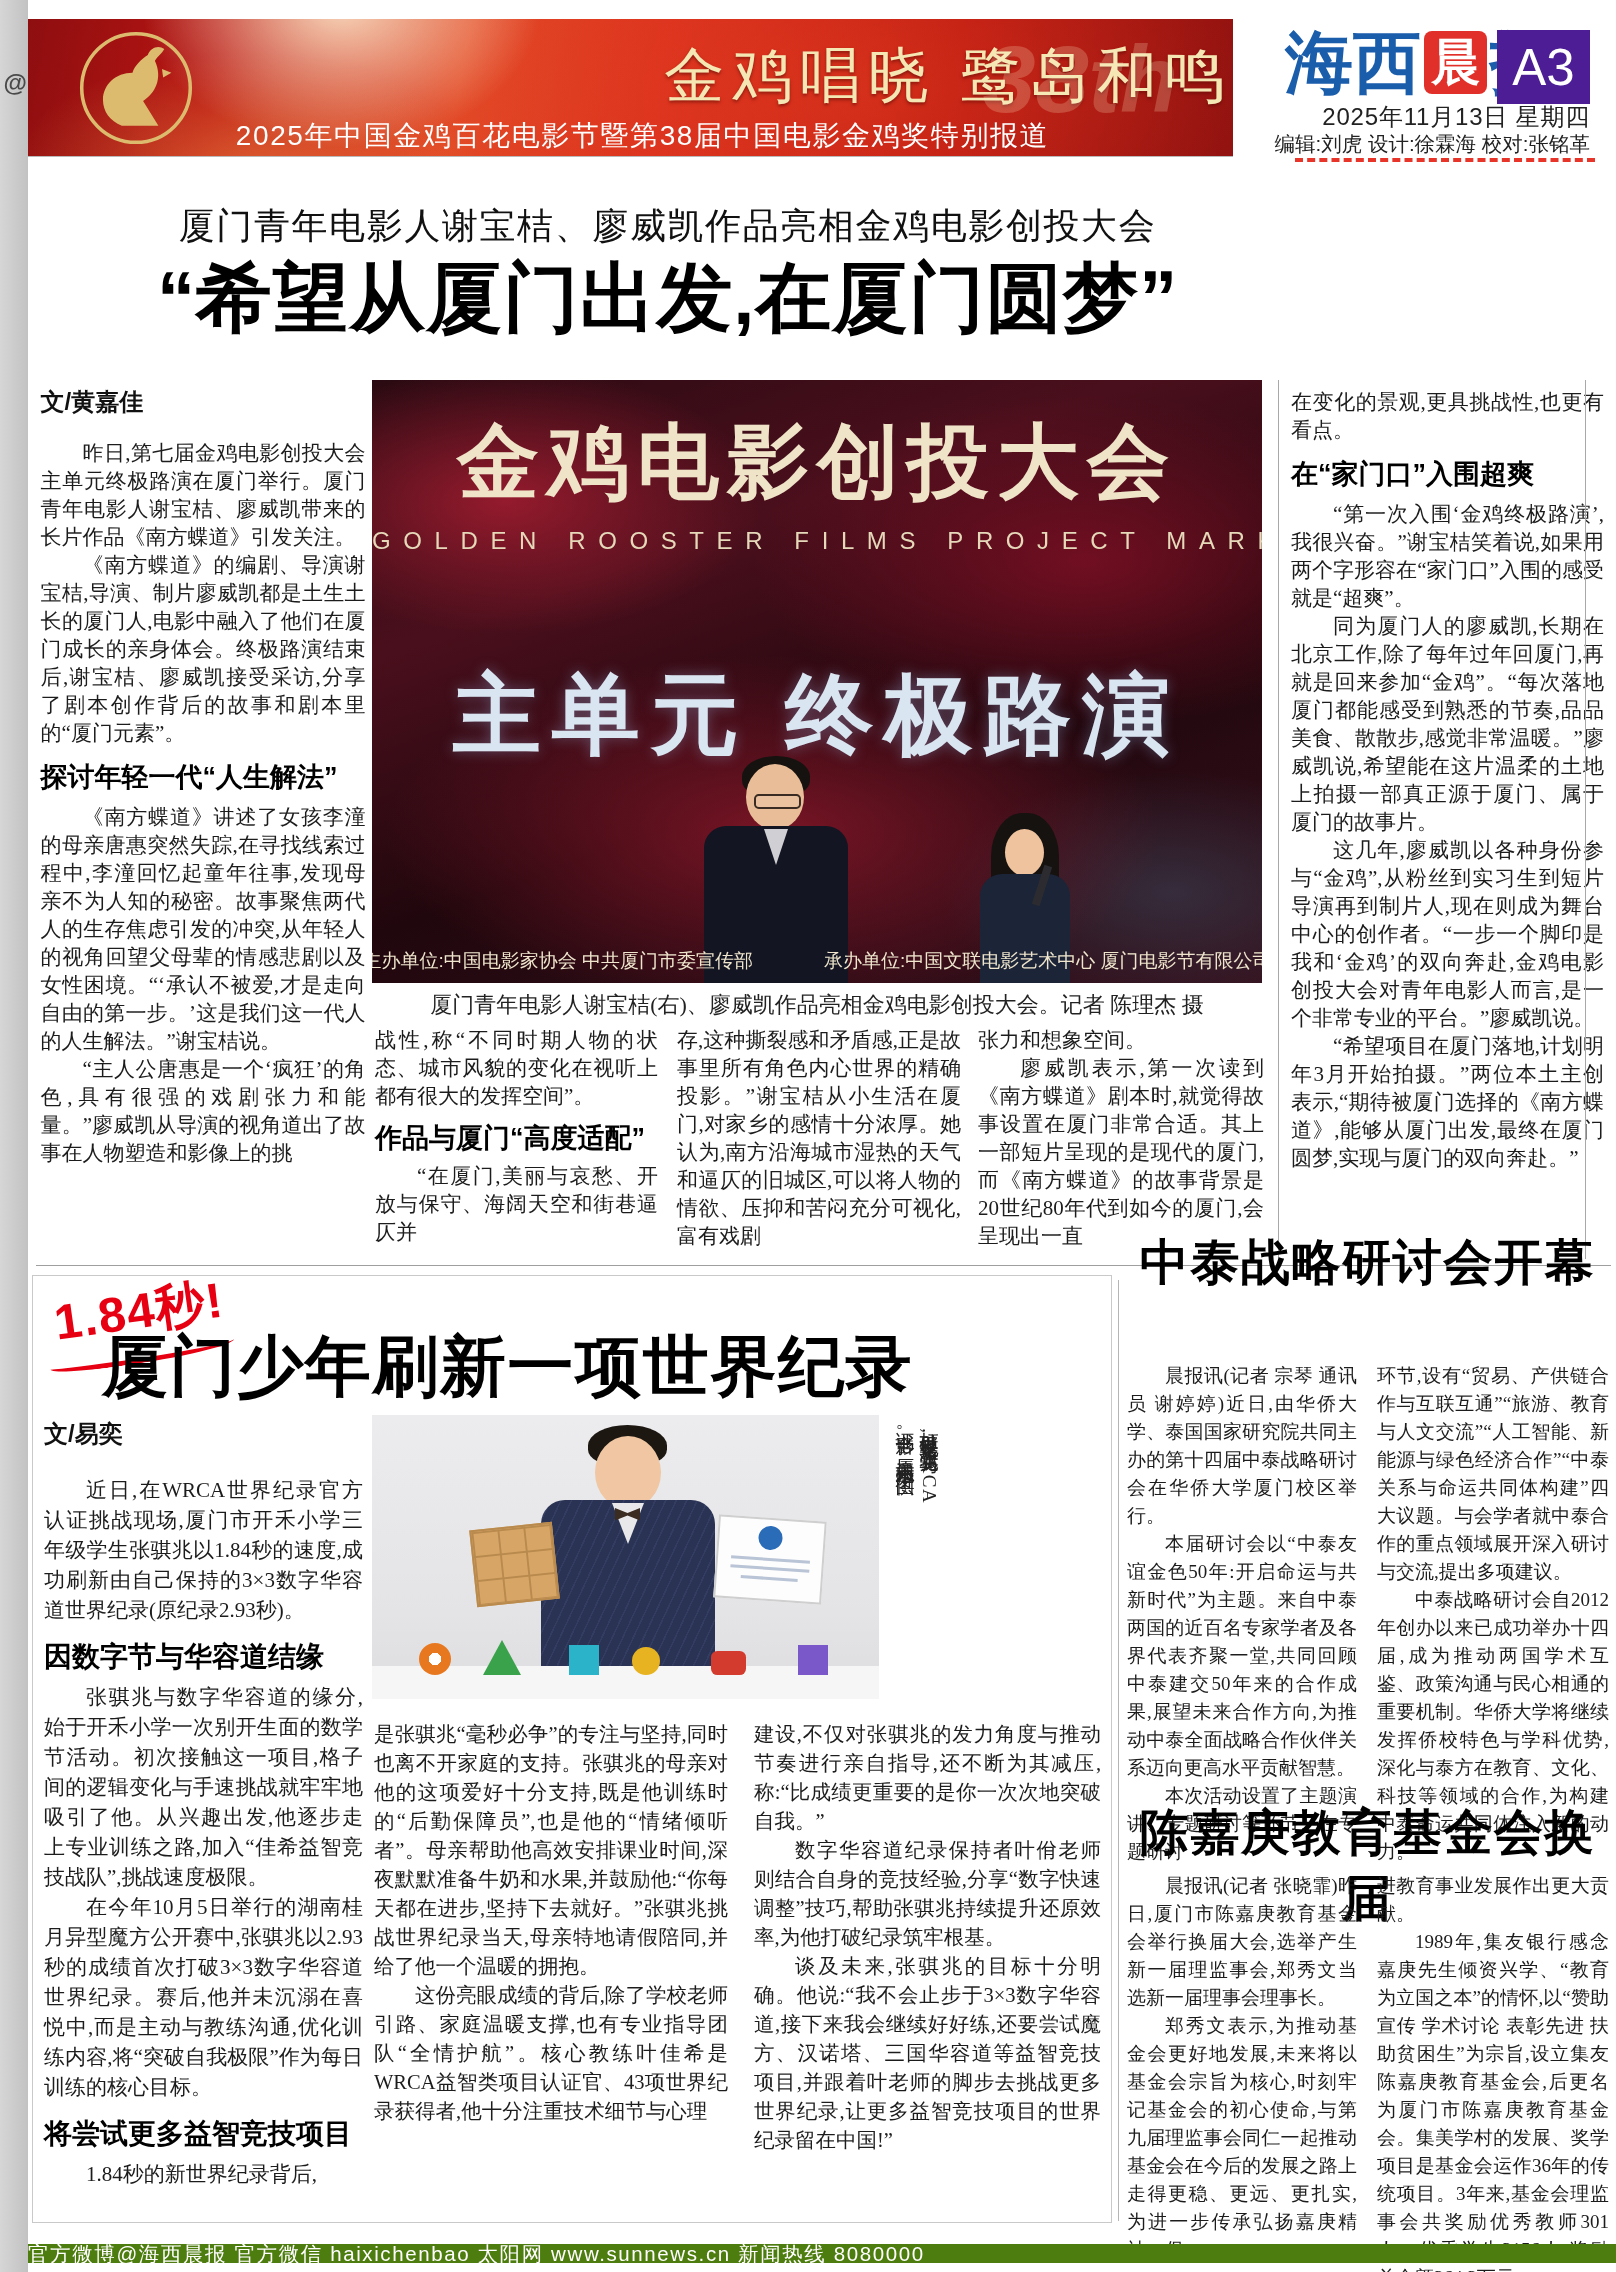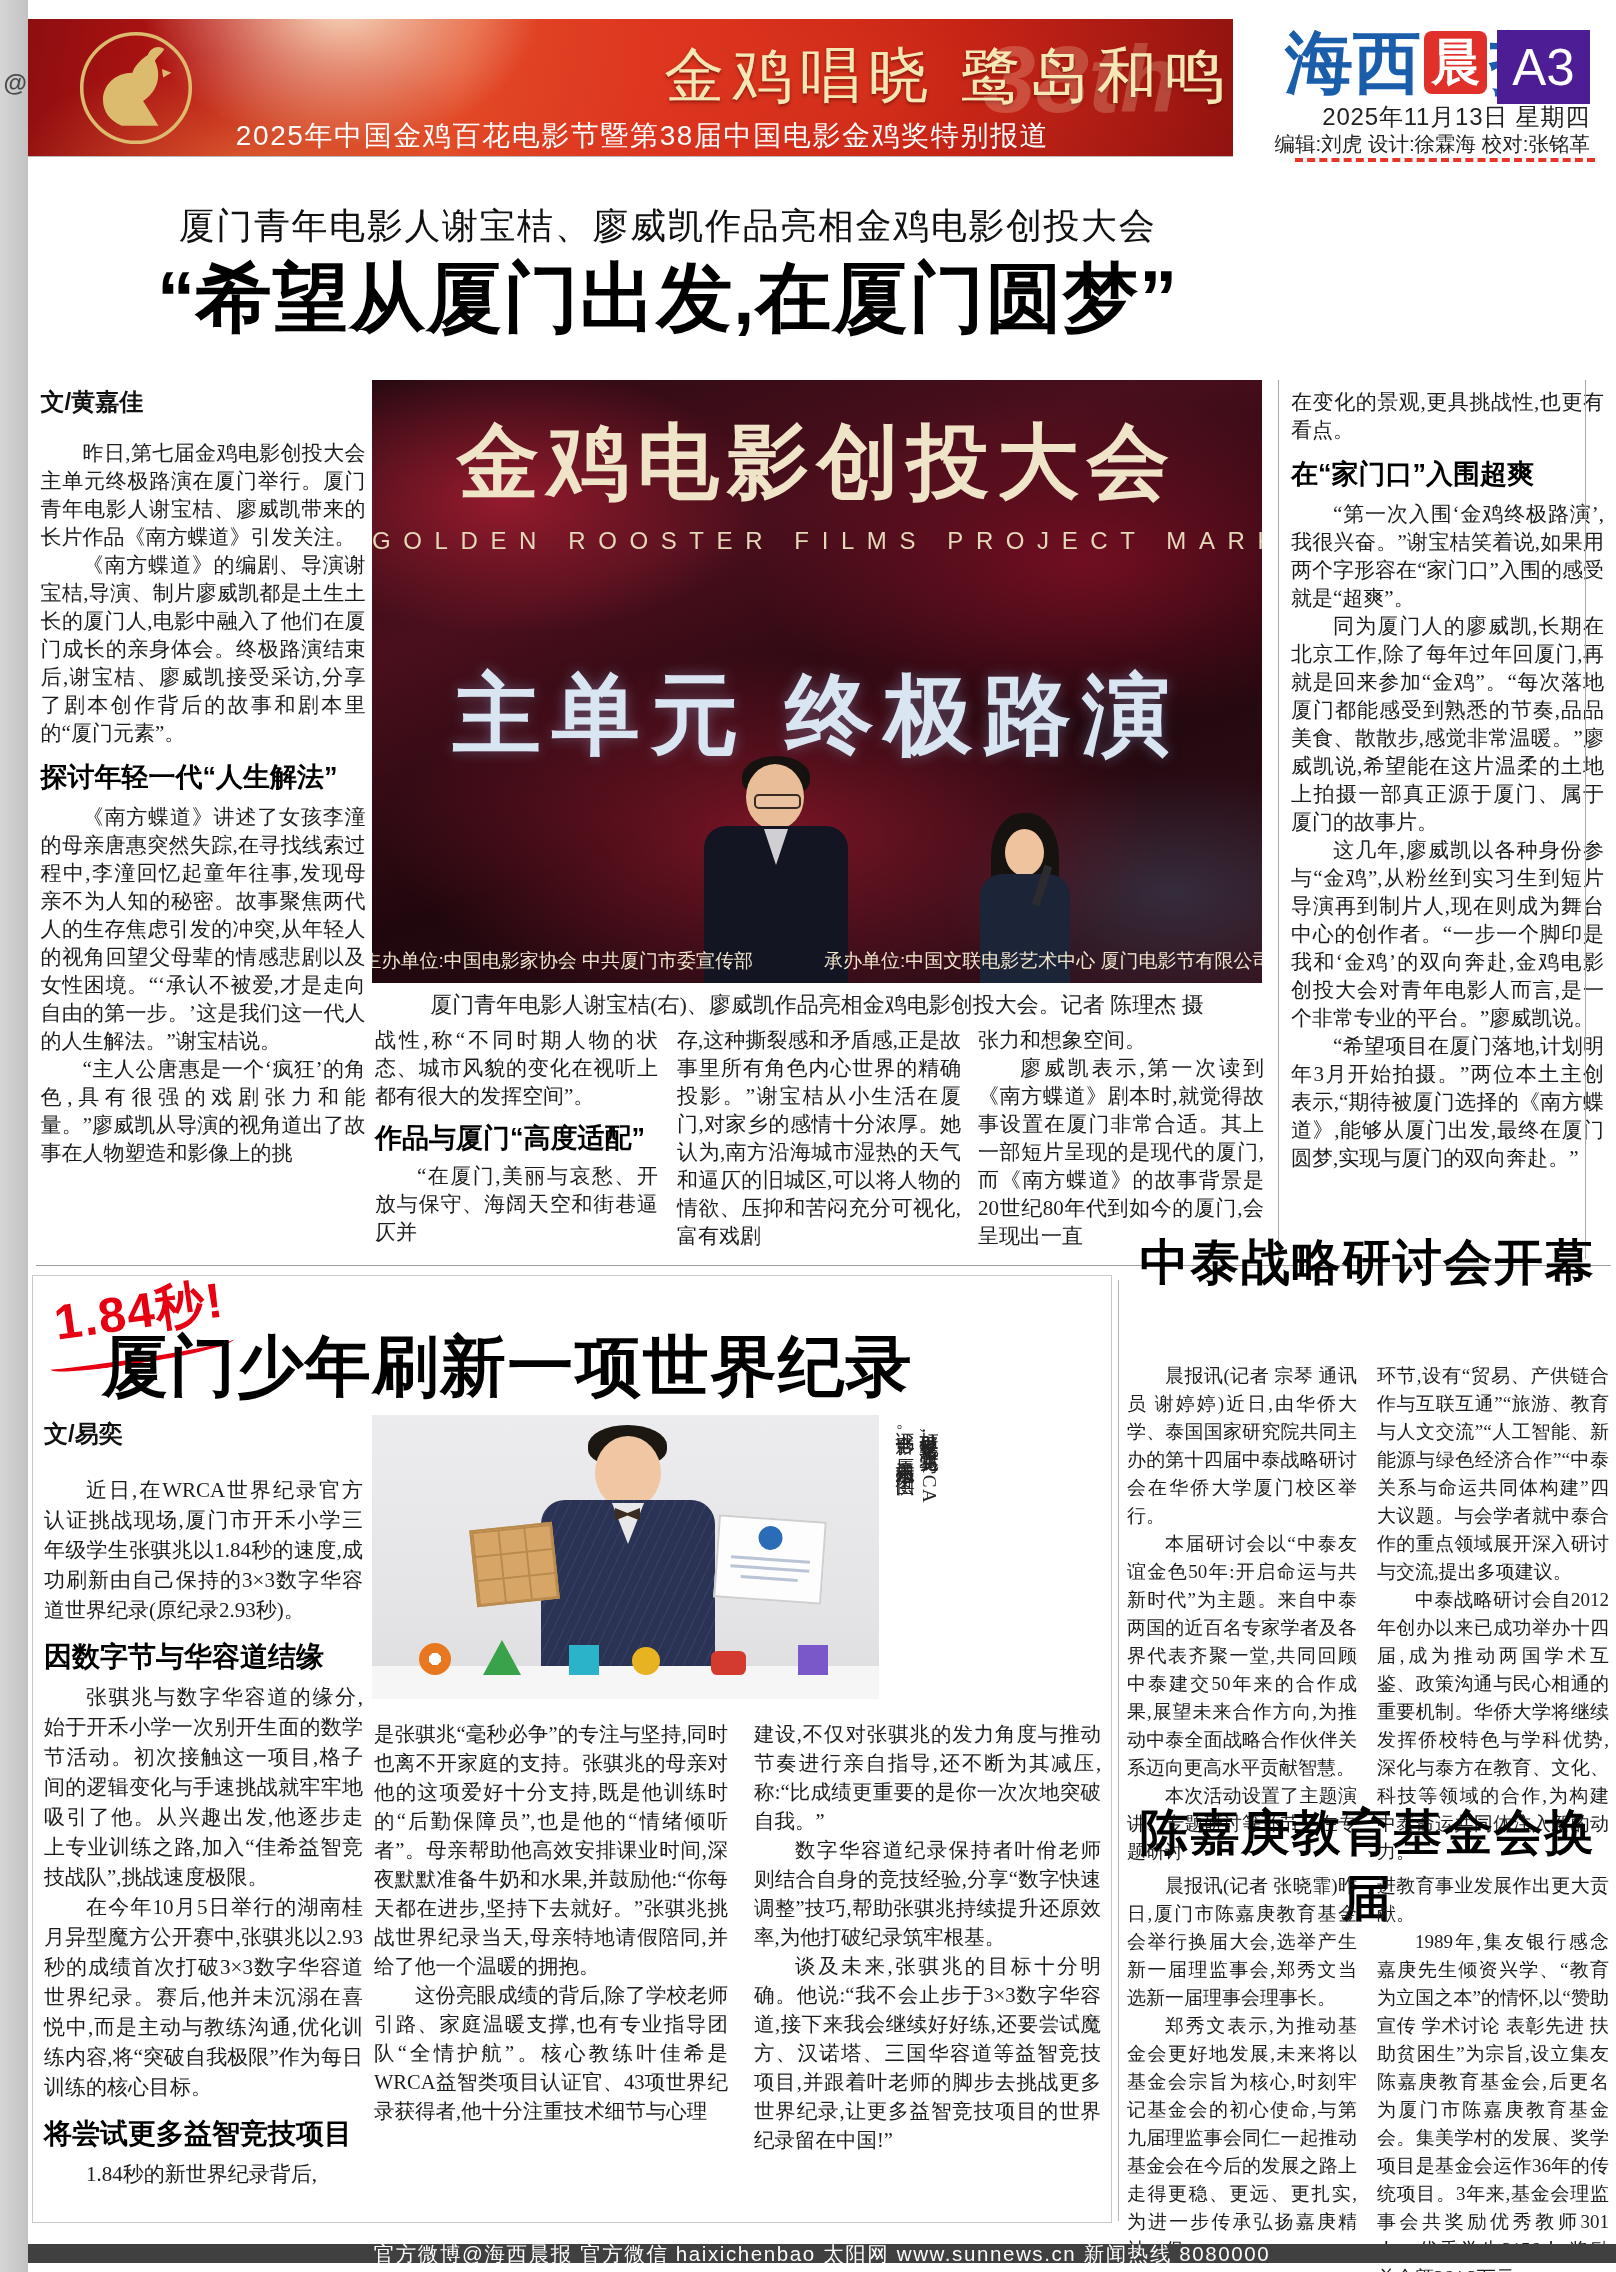--- a/index.html
+++ b/index.html
@@ -163,22 +163,22 @@
     font-size:49px;font-weight:900;color:#000;font-family:"Liberation Sans",sans-serif;letter-spacing:1.6px;}
   #a3-col1{position:absolute;left:1127px;top:1362px;width:230px;}
   #a3-col2{position:absolute;left:1377px;top:1362px;width:232px;}
   #a3-col1 p,#a3-col2 p,#a4-col1 p,#a4-col2 p{font-size:19px;line-height:28px;}
   #a4-headline{position:absolute;left:1125px;top:1800px;width:485px;text-align:center;
     font-size:49px;font-weight:900;color:#000;font-family:"Liberation Sans",sans-serif;letter-spacing:1.6px;}
   #a4-col1{position:absolute;left:1127px;top:1872px;width:230px;}
   #a4-col2{position:absolute;left:1377px;top:1872px;width:232px;}
 
   
-  #footer-bar{position:absolute;left:28px;top:2244px;width:1588px;height:19px;background:#404040;
-    display:flex;align-items:center;justify-content:center;}
+  #footer-bar{position:absolute;left:28px;top:2244px;width:1588px;height:19px;background:#4d7c0f;
+    display:flex;align-items:center;}
   #footer-text{font-size:20.5px;color:#ffffff;letter-spacing:1.6px;font-family:"Liberation Sans",sans-serif;}
 </style>
 </head>
 <body>
 
 <div id="page">
 
   <div id="left-strip">
     <div id="at-mark">@</div>
   </div>

